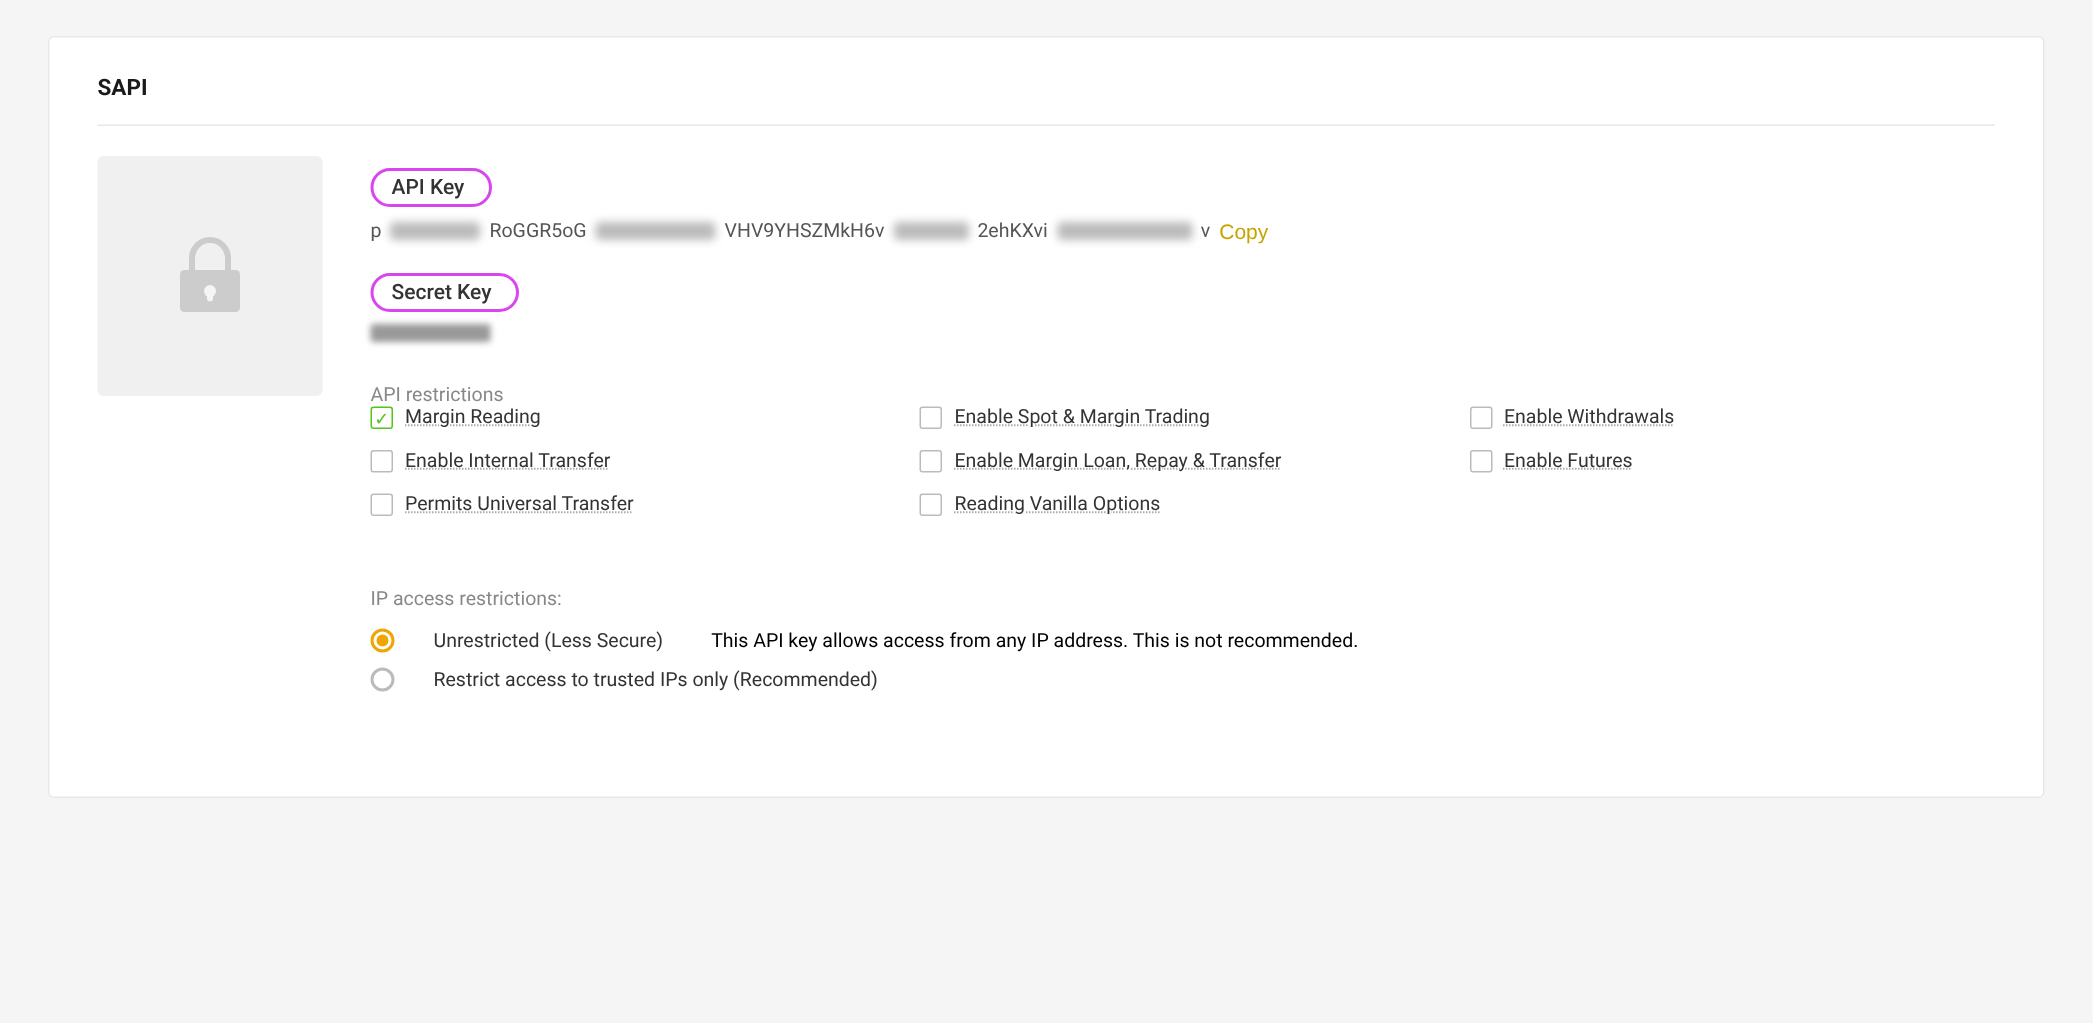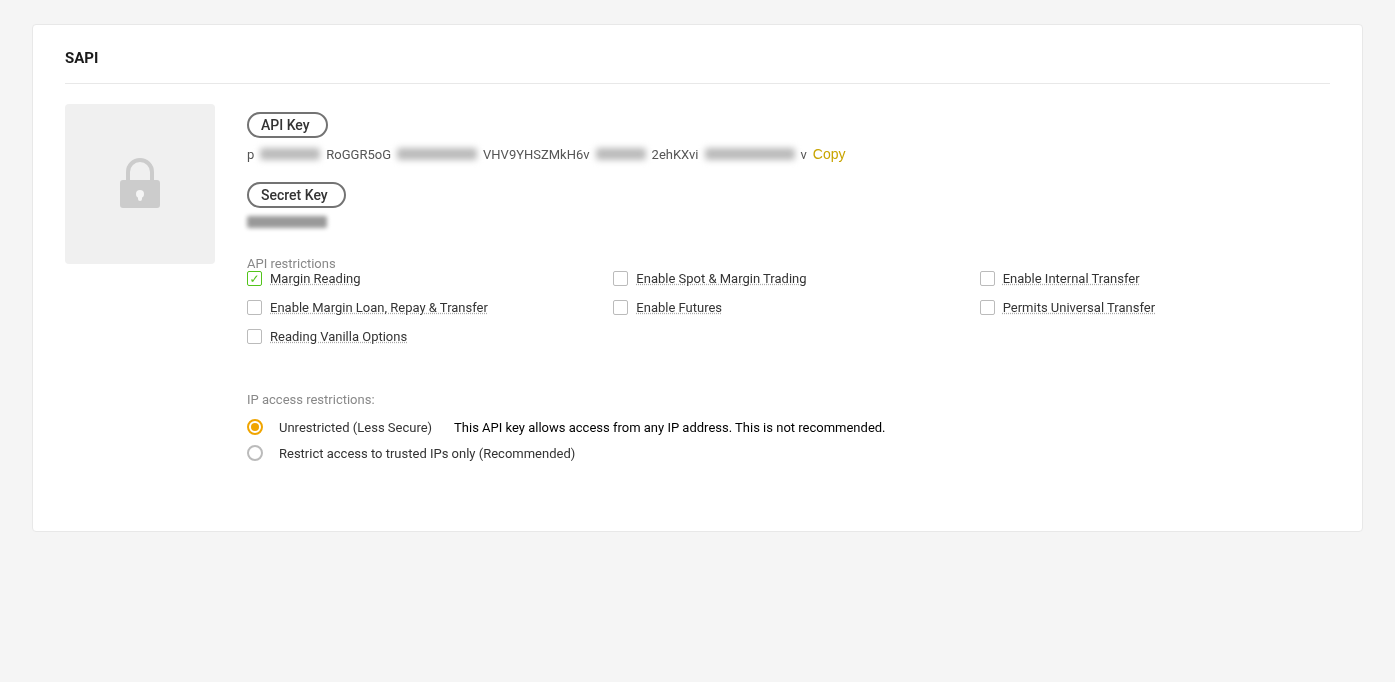--- a/index.html
+++ b/index.html
@@ -61,21 +61,21 @@
     .key-section {
       display: flex;
       flex-direction: column;
       gap: 4px;
     }
     .key-label-wrapper {
       display: inline-flex;
       align-items: center;
     }
     .key-label-oval {
-      border: 2px solid #737373;
+      border: 2px solid #d946ef;
       border-radius: 50px;
       padding: 3px 16px 3px 12px;
       font-size: 14px;
       font-weight: 500;
       color: #333;
       display: inline-block;
     }
     .copy-btn {
       color: #c8a400;
       font-size: 14px;
@@ -148,21 +148,21 @@
       margin-top: 28px;
     }
     .ip-title {
       font-size: 13px;
       color: #888;
       margin-bottom: 12px;
     }
     .ip-option {
       display: flex;
       align-items: center;
-      gap: 16px;
+      gap: 26px;
       margin-bottom: 10px;
     }
     .radio-btn {
       width: 16px;
       height: 16px;
       border-radius: 50%;
       border: 2px solid #bbb;
       display: flex;
       align-items: center;
       justify-content: center;
@@ -264,20 +264,24 @@
             <div class="restriction-item">
               <div class="checkbox-icon checked">
                 <span class="checkmark">✓</span>
               </div>
               <span class="restriction-label">Margin Reading</span>
             </div>
             <div class="restriction-item">
               <div class="checkbox-icon"></div>
               <span class="restriction-label">Enable Spot &amp; Margin Trading</span>
             </div>
+            <div class="restriction-item">
+              <div class="checkbox-icon"></div>
+              <span class="restriction-label">Enable Withdrawals</span>
+            </div>
 
             <div class="restriction-item">
               <div class="checkbox-icon"></div>
               <span class="restriction-label">Enable Internal Transfer</span>
             </div>
             <div class="restriction-item">
               <div class="checkbox-icon"></div>
               <span class="restriction-label">Enable Margin Loan, Repay &amp; Transfer</span>
             </div>
             <div class="restriction-item">

